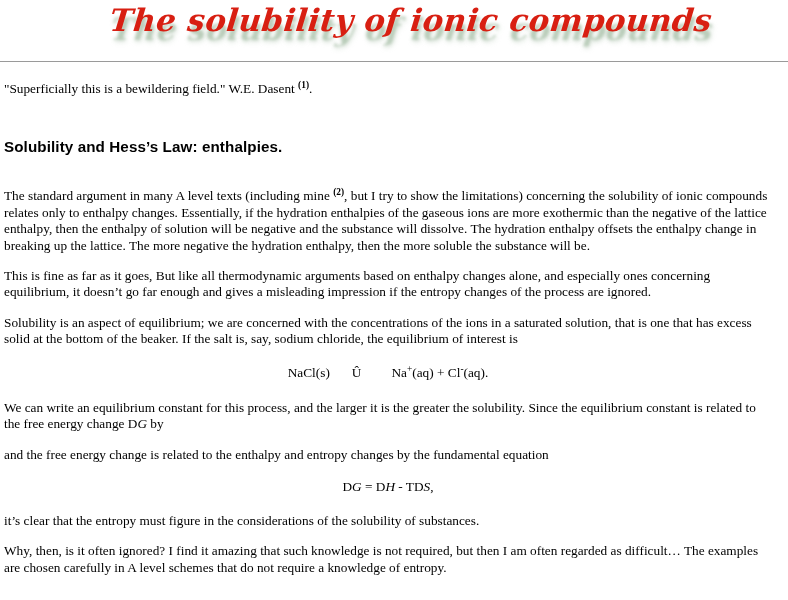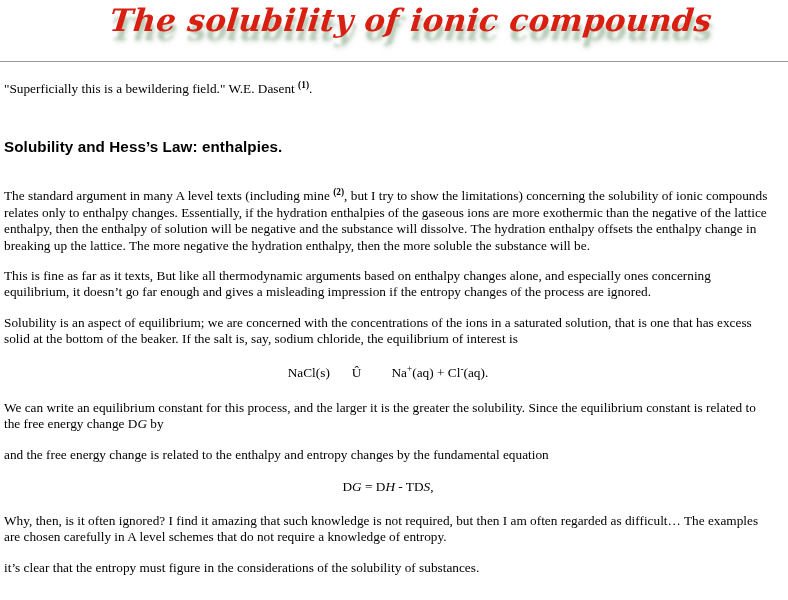--- a/index.html
+++ b/index.html
@@ -114,30 +114,30 @@
 </div>
 
 <div class="content">
 
   <p class="quote-line"><span>"Superficially this is a bewildering field."  W.E. Dasent </span><span class="sup-ref">(1)</span><span>.</span></p>
 
   <h2 class="section-heading">Solubility and Hess’s Law: enthalpies.</h2>
 
   <p class="body-text"><span>The standard argument in many A level texts (including mine </span><span class="sup-ref">(2)</span><span>, but I try to show the limitations) concerning the solubility of ionic compounds relates only to enthalpy changes. Essentially, if the hydration enthalpies of the gaseous ions are more exothermic than the negative of the lattice enthalpy, then the enthalpy of solution will be negative and the substance will dissolve. The hydration enthalpy offsets the enthalpy change in breaking up the lattice. The more negative the hydration enthalpy, then the more soluble the substance will be.</span></p>
 
-  <p class="body-text">This is fine as far as it texts, But like all thermodynamic arguments based on enthalpy changes alone, and especially ones concerning equilibrium, it doesn’t go far enough and gives a misleading impression if the entropy changes of the process are ignored.</p>
+  <p class="body-text">This is fine as far as it goes, But like all thermodynamic arguments based on enthalpy changes alone, and especially ones concerning equilibrium, it doesn’t go far enough and gives a misleading impression if the entropy changes of the process are ignored.</p>
 
   <p class="body-text">Solubility is an aspect of equilibrium; we are concerned with the concentrations of the ions in a saturated solution, that is one that has excess solid at the bottom of the beaker. If the salt is, say, sodium chloride, the equilibrium of interest is</p>
 
   <p class="equation eq-reaction"><span>NaCl(s)</span><span class="gap-sm"></span><span>Û</span><span class="gap-md"></span><span>Na</span><span class="sup-charge">+</span><span>(aq) + Cl</span><span class="sup-charge">-</span><span>(aq).</span></p>
 
   <p class="body-text"><span>We can write an equilibrium constant for this process, and the larger it is the greater the solubility. Since the equilibrium constant is related to the free energy change D</span><span class="ital">G</span><span> by</span></p>
 
 
   <p class="body-text">and the free energy change is related to the enthalpy and entropy changes by the fundamental equation</p>
 
   <p class="equation"><span>D</span><span class="ital">G</span><span> = D</span><span class="ital">H</span><span> - TD</span><span class="ital">S</span><span>,</span></p>
 
+  <p class="body-text">it’s clear that the entropy must figure in the considerations of the solubility of substances.</p>
+
   <p class="body-text">Why, then, is it often ignored? I find it amazing that such knowledge is not required, but then I am often regarded as difficult… The examples are chosen carefully in A level schemes that do not require a knowledge of entropy.</p>
-
-  <p class="body-text">it’s clear that the entropy must figure in the considerations of the solubility of substances.</p>
 
 </div>
 
 </body></html>

